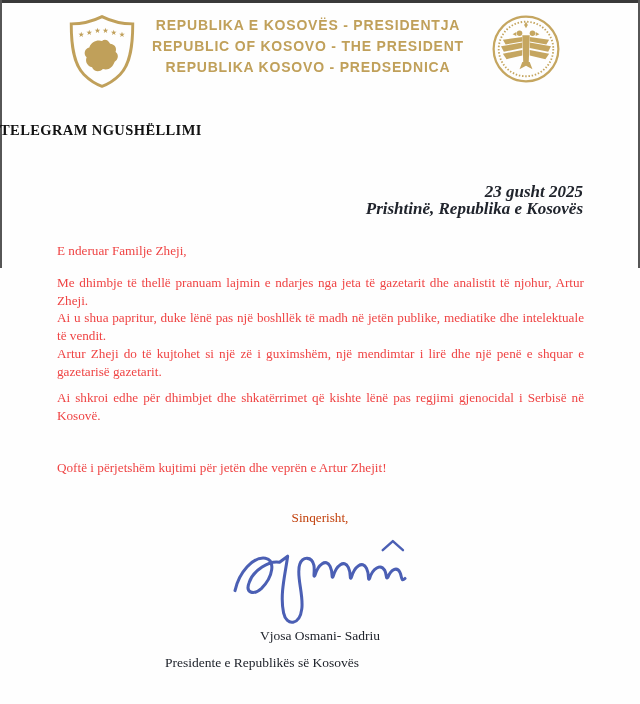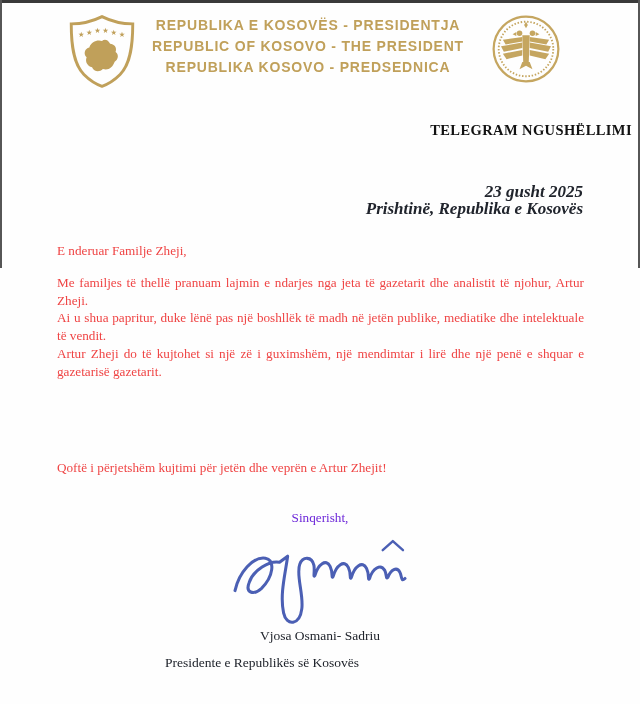--- a/index.html
+++ b/index.html
@@ -17,37 +17,37 @@
   .shield{position:absolute;left:65px;top:13px;}
   .org-lines{
     position:absolute;left:143px;top:15px;width:330px;text-align:center;
     font-family:"Liberation Sans", sans-serif;font-weight:bold;font-size:14px;
     letter-spacing:0.8px;line-height:21px;color:#c0a05a;
   }
   .seal{position:absolute;left:489px;top:12px;}
 
   
   .title{
-    position:absolute;top:122px;left:0;width:632px;text-align:right;
+    position:absolute;top:122px;left:0;width:632px;text-align:left;
     font-weight:bold;font-size:14.5px;letter-spacing:0.4px;color:#121212;margin:0;
   }
   .dateblock{
     position:absolute;top:183px;right:57px;text-align:right;
     font-style:italic;font-weight:bold;font-size:17px;line-height:17px;color:#20242c;
   }
   .par{
     position:absolute;left:57px;width:527px;margin:0;
     font-size:13.2px;line-height:18px;color:#ef4444;
   }
   .just{text-align:justify;text-align-last:left;}
   .p1{top:242px;} .p2{top:274px;} .p3{top:309px;} .p4{top:345px;}
   .p5{top:389px;} .p6{top:435px;} .p7{top:459px;}
   .closing{
     position:absolute;top:510px;left:0;width:640px;text-align:center;margin:0;
-    font-size:13.2px;color:#6d28d9;
+    font-size:13.2px;color:#c2410c;
   }
   .signature{position:absolute;left:228px;top:538px;}
   .signer-name{
     position:absolute;top:628px;left:0;width:640px;text-align:center;margin:0;
     font-size:13.5px;color:#20242c;
   }
   .signer-title{
     position:absolute;top:655px;left:0;width:524px;text-align:center;margin:0;
     font-size:13.5px;color:#20242c;
   }
@@ -106,23 +106,24 @@
   </div>
 
   <h1 class="title">TELEGRAM NGUSHËLLIMI</h1>
 
   <div class="dateblock">
     <div>23 gusht 2025</div>
     <div>Prishtinë, Republika e Kosovës</div>
   </div>
 
   <p class="par p1">E nderuar Familje Zheji,</p>
-  <p class="par just p2">Me familjes të thellë pranuam lajmin e ndarjes nga jeta të gazetarit dhe analistit të njohur, Artur Zheji.</p>
+  <p class="par just p2">Me dhimbje të thellë pranuam lajmin e ndarjes nga jeta të gazetarit dhe analistit të njohur, Artur Zheji.</p>
   <p class="par just p3">Ai u shua papritur, duke lënë pas një boshllëk të madh në jetën publike, mediatike dhe intelektuale të vendit.</p>
   <p class="par just p4">Artur Zheji do të kujtohet si një zë i guximshëm, një mendimtar i lirë dhe një penë e shquar e gazetarisë gazetarit.</p>
+  <p class="par just p5">Ai shkroi edhe për dhimbjet dhe shkatërrimet që kishte lënë pas regjimi gjenocidal i Serbisë në Kosovë.</p>
   <p class="par p7">Qoftë i përjetshëm kujtimi për jetën dhe veprën e Artur Zhejit!</p>
 
   <p class="closing">Sinqerisht,</p>
 
   <div class="signature">
     <svg width="184" height="86" viewBox="0 0 180 85">
       <g fill="none" stroke="#3c52ae" stroke-width="3" stroke-linecap="round" stroke-linejoin="round" opacity="0.92">
         <path d="M6,52 C10,34 24,18 36,20 C46,22 44,38 32,50 C24,57 16,54 20,44 C24,32 40,22 50,24 L58,18 C56,34 50,56 54,74 C57,88 70,86 72,70 C74,56 66,36 70,26 C73,18 82,18 84,27 C85,33 83,40 85,37 C88,26 96,20 100,28 C103,34 101,41 103,38 C106,27 114,21 118,29 C121,35 119,42 121,39 C124,28 132,22 136,30 C139,36 137,43 139,40 C142,30 150,25 154,32 C156,36 155,41 157,39 C160,31 166,28 169,34 C171,38 170,44 174,40"></path>
         <path d="M152,12 L162,3 L172,12" stroke-width="2.4"></path>
       </g>

